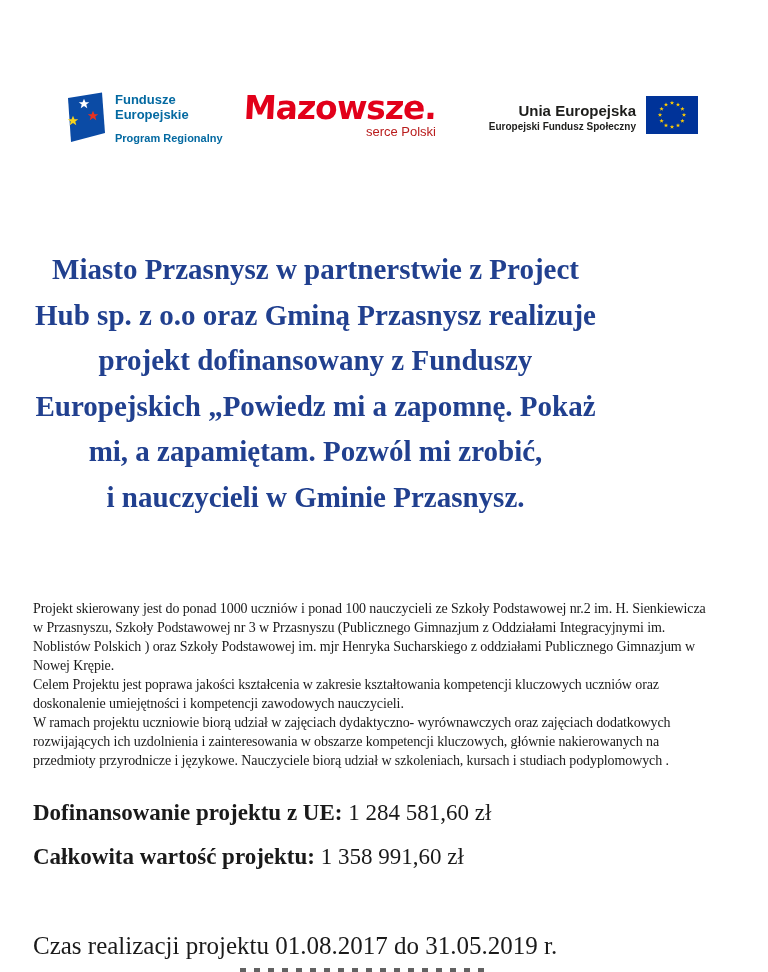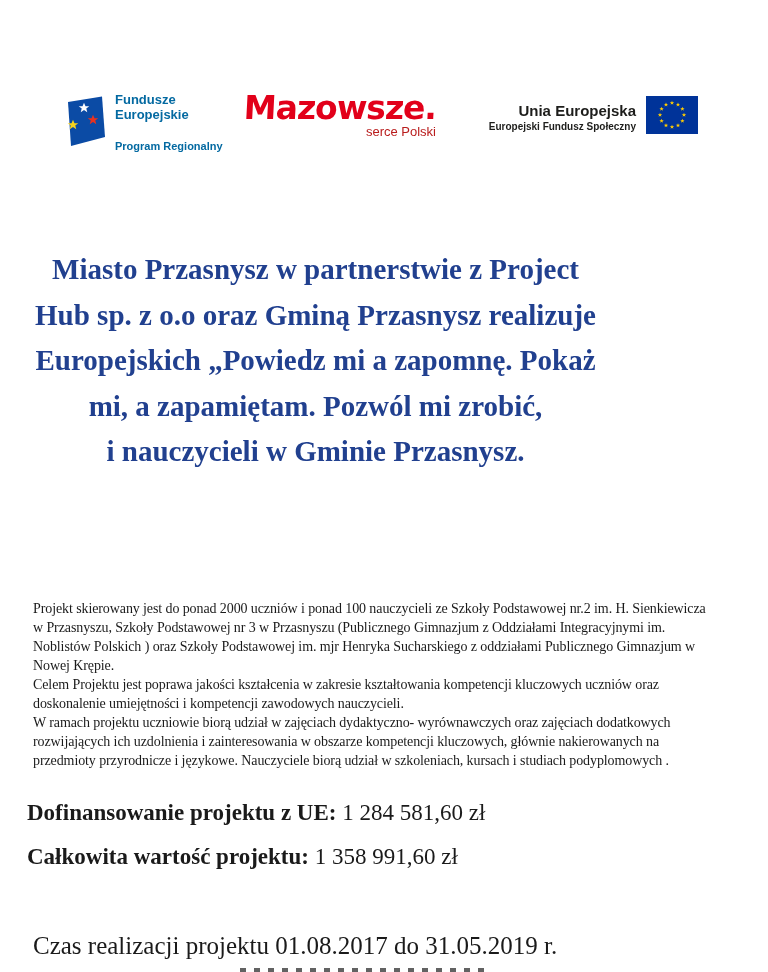--- a/index.html
+++ b/index.html
@@ -8,21 +8,21 @@
     background:#ffffff;
     font-family:"Liberation Serif", serif;
     position:relative;
     overflow:hidden;
     color:#1a1a1a;
   }
   
   .logo-fe{position:absolute;left:60px;top:92px;display:flex;align-items:center;gap:9px;}
   .fe-text{font-family:"Liberation Sans", sans-serif;color:#0369a1;}
   .fe-name{font-size:13px;font-weight:bold;line-height:15px;}
-  .fe-sub{font-size:11px;font-weight:600;margin-top:18px;}
+  .fe-sub{font-size:11px;font-weight:600;margin-top:10px;}
   .logo-mazowsze{position:absolute;left:230px;top:90px;width:220px;}
   .mazowsze-word{
     font-family:"DejaVu Sans", sans-serif;font-weight:bold;
     color:#e2001a;font-size:33px;line-height:36px;letter-spacing:-1px;
     text-align:center;transform:skewX(-3deg);
   }
   .mazowsze-sub{
     font-family:"Liberation Sans", sans-serif;color:#b91c1c;
     font-size:13px;text-align:right;padding-right:14px;margin-top:-2px;
   }
@@ -37,21 +37,21 @@
     font-size:29px;line-height:45.5px;
   }
   .title-line{white-space:nowrap;}
   
   .body-par{
     position:absolute;top:599px;left:33px;width:712px;
     font-size:14px;line-height:19px;letter-spacing:-0.1px;
   }
   .body-line{white-space:nowrap;}
   
-  .funding{position:absolute;left:27px;font-size:23px;white-space:nowrap;}
+  .funding{position:absolute;left:33px;font-size:23px;white-space:nowrap;}
   .funding-eu{top:800px;}
   .funding-total{top:844px;}
   .funding .lbl{font-weight:bold;}
   
   .duration{position:absolute;top:932px;left:33px;font-size:25px;white-space:nowrap;}
   
   .clip-strip{
     position:absolute;top:968px;left:240px;width:250px;height:4px;
     background:repeating-linear-gradient(90deg,#2e2e2e 0 6px,transparent 6px 14px);
     opacity:.75;
@@ -106,27 +106,28 @@
       <use href="#star5" transform="translate(14,19)"></use>
       <use href="#star5" transform="translate(15.6,13)"></use>
       <use href="#star5" transform="translate(20,8.6)"></use>
     </g>
   </svg>
 </div>
 
 <h1 class="doc-title" style="color:#21408f;margin:0;">
   <div class="title-line">Miasto Przasnysz w partnerstwie z Project</div>
   <div class="title-line">Hub sp. z o.o oraz Gminą Przasnysz realizuje</div>
+  <div class="title-line">projekt dofinansowany z Funduszy</div>
   <div class="title-line">Europejskich „Powiedz mi a zapomnę. Pokaż</div>
   <div class="title-line">mi, a zapamiętam. Pozwól mi zrobić,</div>
   <div class="title-line">i nauczycieli w Gminie Przasnysz.</div>
 </h1>
 
 <div class="body-par">
-  <div class="body-line">Projekt skierowany jest do ponad 2000 uczniów i ponad 100 nauczycieli ze Szkoły Podstawowej nr.2 im. H. Sienkiewicza</div>
+  <div class="body-line">Projekt skierowany jest do ponad 1000 uczniów i ponad 100 nauczycieli ze Szkoły Podstawowej nr.2 im. H. Sienkiewicza</div>
   <div class="body-line">w Przasnyszu, Szkoły Podstawowej nr 3 w Przasnyszu (Publicznego Gimnazjum z Oddziałami Integracyjnymi im.</div>
   <div class="body-line">Noblistów Polskich ) oraz Szkoły Podstawowej im. mjr Henryka Sucharskiego z oddziałami Publicznego Gimnazjum w</div>
   <div class="body-line">Nowej Krępie.</div>
   <div class="body-line">Celem Projektu jest poprawa jakości kształcenia w zakresie kształtowania kompetencji kluczowych uczniów oraz</div>
   <div class="body-line">doskonalenie umiejętności i kompetencji zawodowych nauczycieli.</div>
   <div class="body-line">W ramach projektu uczniowie biorą udział w zajęciach dydaktyczno- wyrównawczych oraz zajęciach dodatkowych</div>
   <div class="body-line">rozwijających ich uzdolnienia i zainteresowania w obszarze kompetencji kluczowych, głównie nakierowanych na</div>
   <div class="body-line">przedmioty przyrodnicze i językowe. Nauczyciele biorą udział w szkoleniach, kursach i studiach podyplomowych .</div>
 </div>
 

